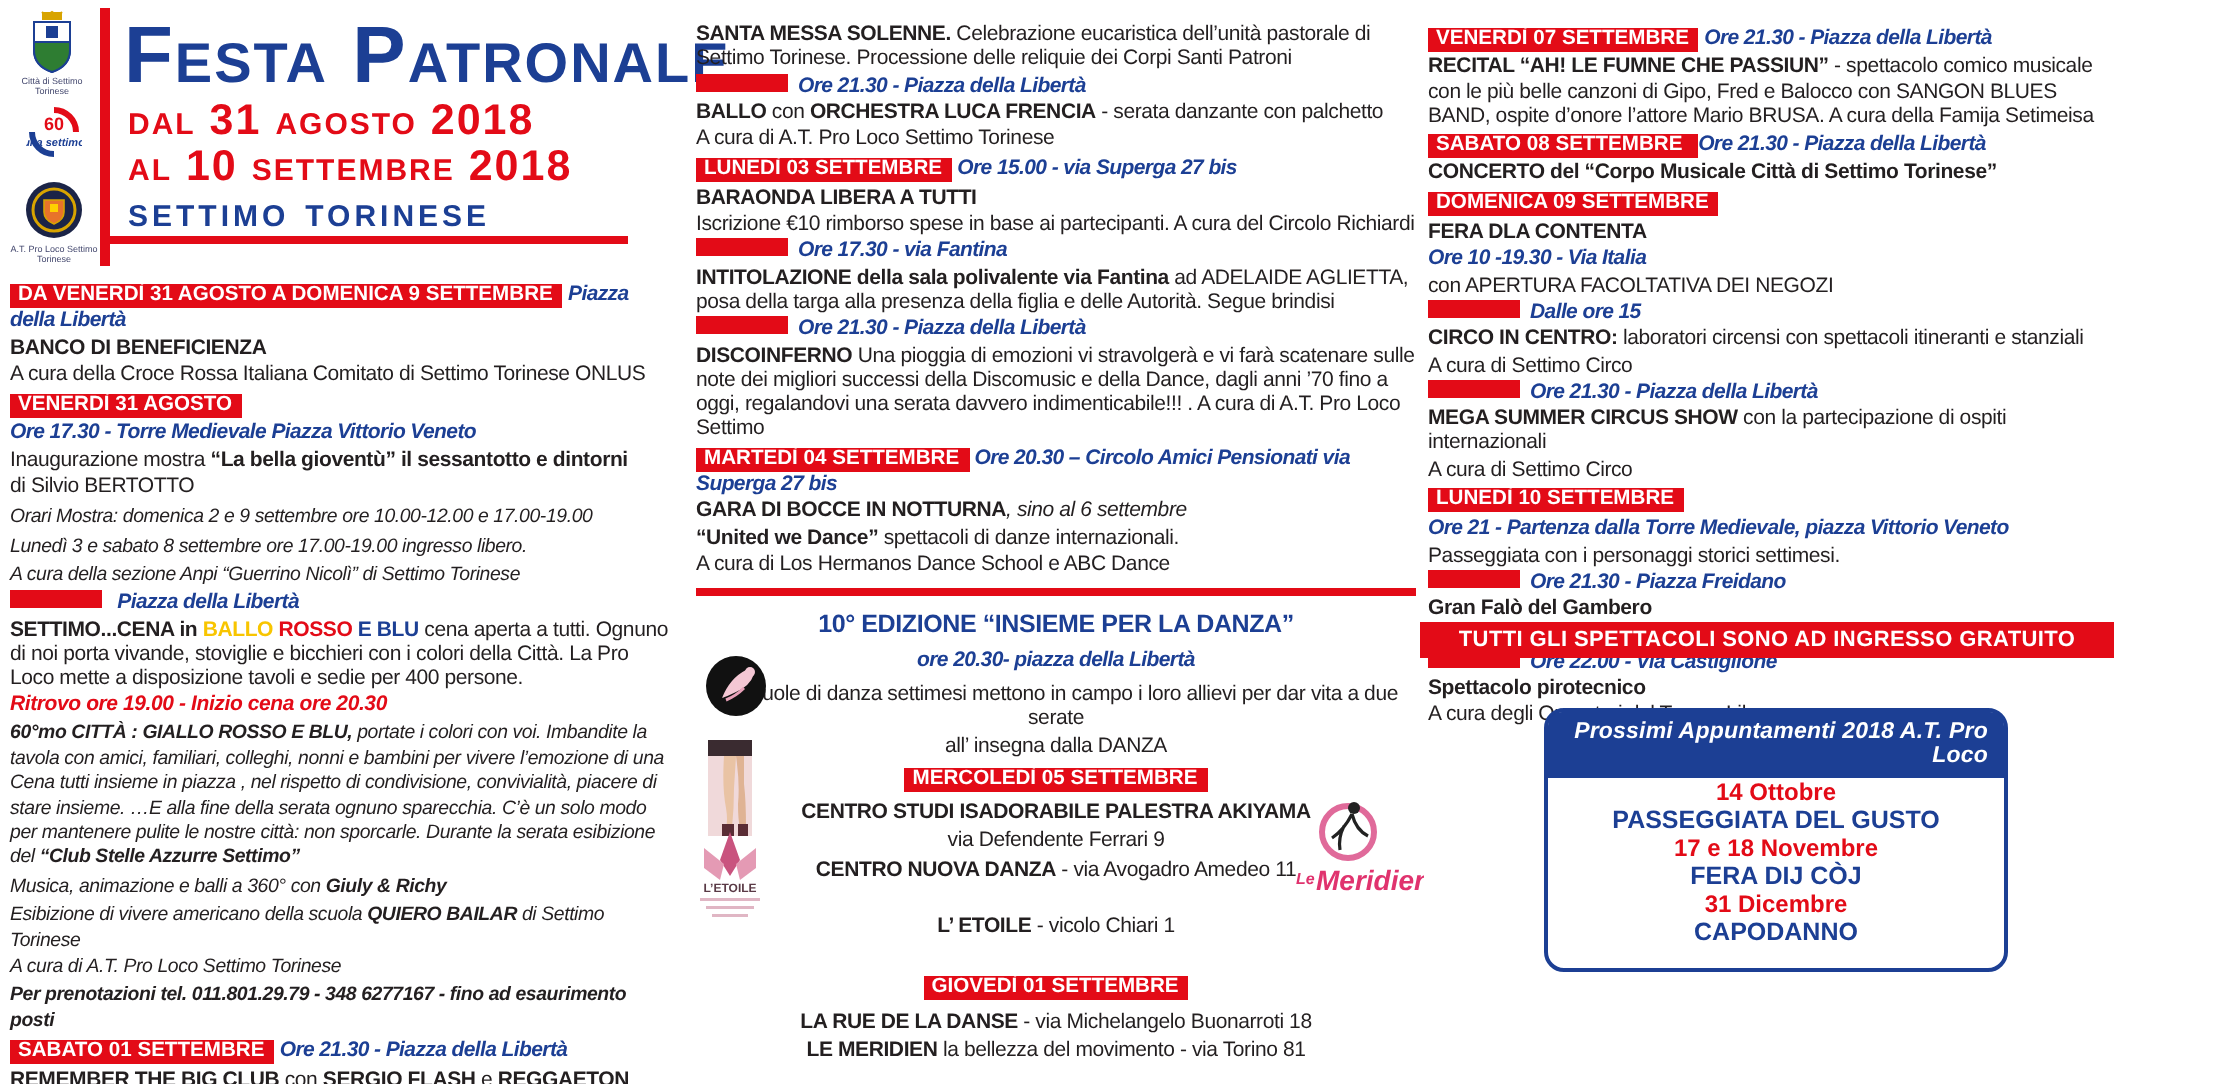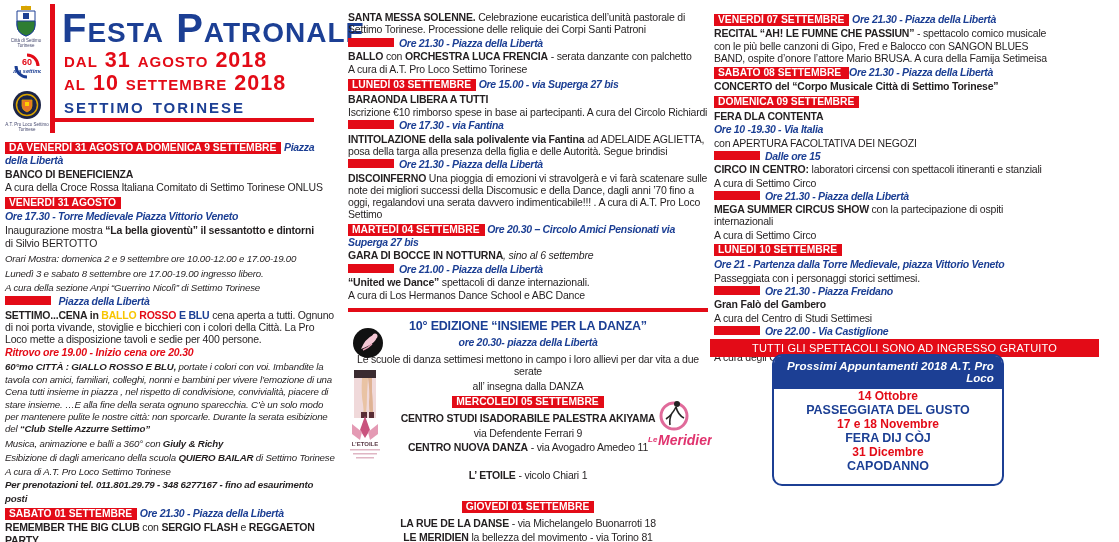--- a/index.html
+++ b/index.html
@@ -29,22 +29,22 @@
   .r-i{font-style:italic;}
   .r-si{font-style:italic;font-size:9.7px;line-height:11.3px;}
   .r-sib{font-style:italic;font-weight:bold;font-size:9.7px;}
   .r-redi{color:#e30b17;font-style:italic;font-weight:bold;}
   .r-yel{color:#f8c500;font-weight:bold;}
   .r-red{color:#e30b17;font-weight:bold;}
   .r-blu{color:#1c3f94;font-weight:bold;}
   .r-blueb{color:#1c3f94;font-weight:bold;font-size:12.5px;}
   .divider{height:4px;background:#e30b17;margin-top:6px;}
   
-  .footer-banner{position:absolute;left:710px;top:311px;width:389px;height:18px;background:#e30b17;
-         color:#fff;font-weight:normal;font-size:11px;text-align:center;line-height:18px;letter-spacing:0.2px;margin-top:28px;}
+  .footer-banner{position:absolute;left:710px;top:311px;width:347px;height:18px;background:#e30b17;
+         color:#fff;font-weight:bold;font-size:11px;text-align:center;line-height:18px;letter-spacing:0.2px;}
   
   .appt{position:absolute;left:772px;top:354px;width:228px;height:128px;border:2px solid #1c3f94;
         border-radius:10px;background:#fff;}
   .appt-header{background:#1c3f94;color:#fff;font-style:italic;font-weight:bold;font-size:11.5px;
         padding:4px 8px 5px 8px;border-radius:7px 7px 0 0;text-align:right;letter-spacing:0.1px;}
   .appt-item{text-align:center;}
   .appt-date{color:#e30b17;font-weight:bold;font-size:12px;margin-top:1px;line-height:13px;}
   .appt-event{color:#1c3f94;font-weight:bold;font-size:12.5px;line-height:14px;}
   .img{position:absolute;}
 </style>
@@ -99,41 +99,40 @@
       <div class="line"><span class="r-p">Inaugurazione mostra </span><span class="r-b">“La bella gioventù” il sessantotto e dintorni</span></div>
       <div class="line"><span class="r-p">di Silvio BERTOTTO</span></div>
       <div class="line" style="margin-top: 3px;"><span class="r-si">Orari Mostra: domenica 2 e 9 settembre ore 10.00-12.00 e 17.00-19.00</span></div>
       <div class="line" style="margin-top: 2px;"><span class="r-si">Lunedì 3 e sabato 8 settembre ore 17.00-19.00 ingresso libero.</span></div>
       <div class="line" style="margin-top: 2px;"><span class="r-si">A cura della sezione Anpi “Guerrino Nicolì” di Settimo Torinese</span></div>
       <div class="line" style="margin-top: 2px;"><span class="r-stub"></span><span class="r-loc"> Piazza della Libertà</span></div>
       <div class="line"><span class="r-b">SETTIMO...CENA in </span><span class="r-yel">BALLO </span><span class="r-red">ROSSO </span><span class="r-blu">E BLU</span><span class="r-p"> cena aperta a tutti. Ognuno di noi porta vivande, stoviglie e bicchieri con i colori della Città. La Pro Loco mette a disposizione tavoli e sedie per 400 persone.</span></div>
       <div class="line"><span class="r-redi">Ritrovo ore 19.00 - Inizio cena ore 20.30</span></div>
       <div class="line"><span class="r-sib">60°mo CITTÀ : GIALLO ROSSO E BLU,</span><span class="r-si">  portate i colori con voi. Imbandite la tavola con amici, familiari, colleghi, nonni e bambini per vivere l’emozione di una Cena tutti insieme in piazza , nel rispetto di condivisione, convivialità, piacere di stare insieme. …E alla fine della serata ognuno sparecchia.  C’è un solo modo per mantenere pulite le nostre città: non sporcarle. Durante la serata esibizione del </span><span class="r-sib">“Club Stelle Azzurre Settimo”</span></div>
       <div class="line"><span class="r-si">Musica, animazione e balli a 360° con </span><span class="r-sib">Giuly &amp; Richy</span></div>
-      <div class="line"><span class="r-si">Esibizione di dagli americano della scuola </span><span class="r-sib">QUIERO BAILAR</span><span class="r-si"> di Settimo Torinese</span></div>
+      <div class="line"><span class="r-si">Esibizione di vivere americano della scuola </span><span class="r-sib">QUIERO BAILAR</span><span class="r-si"> di Settimo Torinese</span></div>
       <div class="line"><span class="r-si">A cura di A.T. Pro Loco Settimo Torinese</span></div>
       <div class="line"><span class="r-sib">Per prenotazioni tel. 011.801.29.79 - 348 6277167 - fino ad esaurimento posti</span></div>
       <div class="line" style="margin-top: 2px;"><span class="r-ban">SABATO 01 SETTEMBRE</span><span class="r-loc"> Ore 21.30 - Piazza della Libertà</span></div>
       <div class="line"><span class="r-b">REMEMBER THE BIG CLUB</span><span class="r-p"> con </span><span class="r-b">SERGIO FLASH</span><span class="r-p"> e </span><span class="r-b">REGGAETON PARTY</span></div>
     </div>
   <div class="col" id="col-middle" style="left:348px;top:10px;width:360px;">
       <div class="line"><span class="r-b">SANTA MESSA SOLENNE.</span><span class="r-p"> Celebrazione eucaristica dell’unità pastorale di Settimo Torinese. Processione delle reliquie dei Corpi Santi Patroni</span></div>
       <div class="line"><span class="r-stub"></span><span class="r-loc">Ore 21.30 - Piazza della Libertà</span></div>
       <div class="line"><span class="r-b">BALLO</span><span class="r-p"> con </span><span class="r-b">ORCHESTRA LUCA FRENCIA</span><span class="r-p"> - serata danzante con palchetto</span></div>
       <div class="line"><span class="r-p">A cura di A.T. Pro Loco Settimo Torinese</span></div>
       <div class="line" style="margin-top: 3px;"><span class="r-ban">LUNEDÌ 03 SETTEMBRE</span><span class="r-loc"> Ore 15.00 - via Superga 27 bis</span></div>
       <div class="line"><span class="r-b">BARAONDA LIBERA A TUTTI</span></div>
       <div class="line"><span class="r-p">Iscrizione €10 rimborso spese in base ai partecipanti. A cura del Circolo Richiardi</span></div>
       <div class="line"><span class="r-stub"></span><span class="r-loc">Ore 17.30 - via Fantina</span></div>
       <div class="line"><span class="r-b">INTITOLAZIONE della sala polivalente via Fantina</span><span class="r-p"> ad ADELAIDE AGLIETTA, posa della targa alla presenza della figlia e delle Autorità. Segue brindisi</span></div>
       <div class="line"><span class="r-stub"></span><span class="r-loc">Ore 21.30 - Piazza della Libertà</span></div>
       <div class="line"><span class="r-b">DISCOINFERNO</span><span class="r-p"> Una pioggia di emozioni vi stravolgerà e vi farà scatenare sulle note dei migliori successi della Discomusic e della Dance, dagli anni ’70 fino a oggi, regalandovi una serata davvero indimenticabile!!! . A cura di A.T. Pro Loco Settimo</span></div>
       <div class="line" style="margin-top: 2px;"><span class="r-ban">MARTEDÌ 04 SETTEMBRE</span><span class="r-loc"> Ore 20.30 – Circolo Amici Pensionati via Superga 27 bis</span></div>
       <div class="line"><span class="r-b">GARA DI BOCCE IN NOTTURNA</span><span class="r-i">, sino al 6 settembre</span></div>
-      <div class="line"><span class="r-stub"></span><span class="r-loc">Ore 21.00 - Piazza della Libertà</span></div>
       <div class="line"><span class="r-b">“United we Dance”</span><span class="r-p"> spettacoli di danze internazionali.</span></div>
       <div class="line"><span class="r-p">A cura di Los Hermanos Dance School e ABC Dance</span></div>
       <div class="divider"></div>
       <div class="line center" style="margin-top: 8px;"><span class="r-blueb">10° EDIZIONE “INSIEME PER LA DANZA”</span></div>
       <div class="line center" style="margin-top: 4px;"><span class="r-loc">ore 20.30- piazza della Libertà</span></div>
       <div class="line center" style="margin-top: 5px;"><span class="r-p">Le scuole di danza settimesi  mettono in campo i loro allievi per dar vita a due serate</span></div>
       <div class="line center" style="margin-top: 2px;"><span class="r-p">all’ insegna dalla DANZA</span></div>
       <div class="line center" style="margin-top: 3px;"><span class="r-ban">MERCOLEDÌ 05 SETTEMBRE</span></div>
       <div class="line center" style="margin-top: 4px;"><span class="r-b">CENTRO STUDI ISADORABILE PALESTRA AKIYAMA</span></div>
       <div class="line center" style="margin-top: 2px;"><span class="r-p">via Defendente Ferrari 9</span></div>

